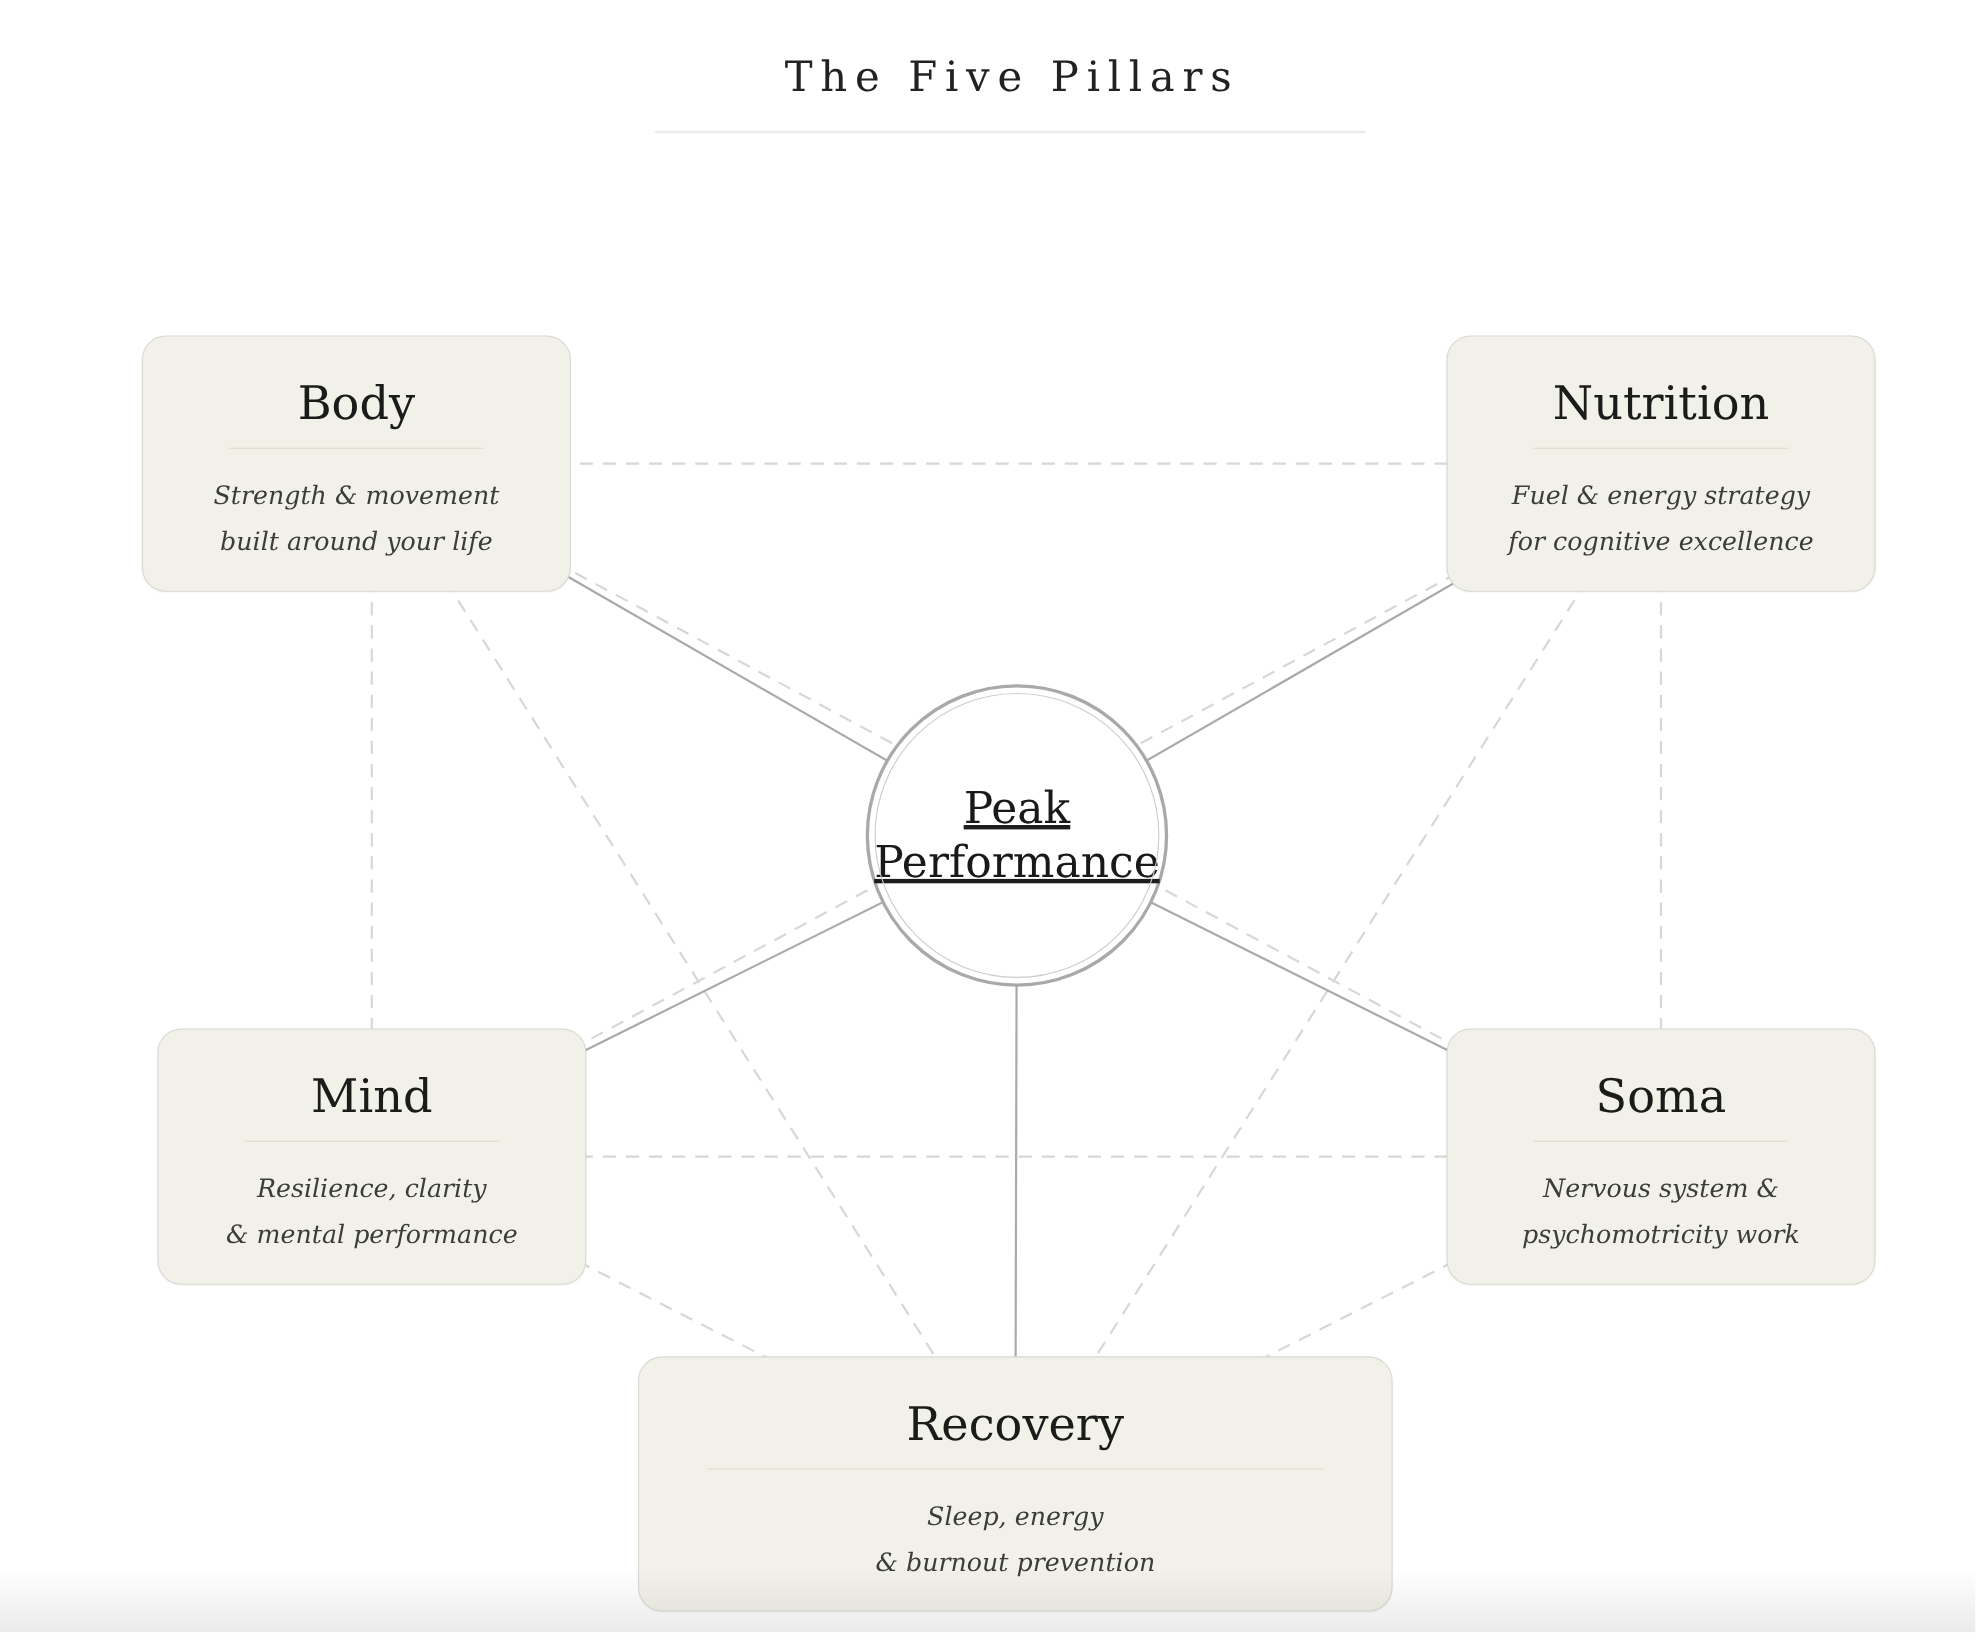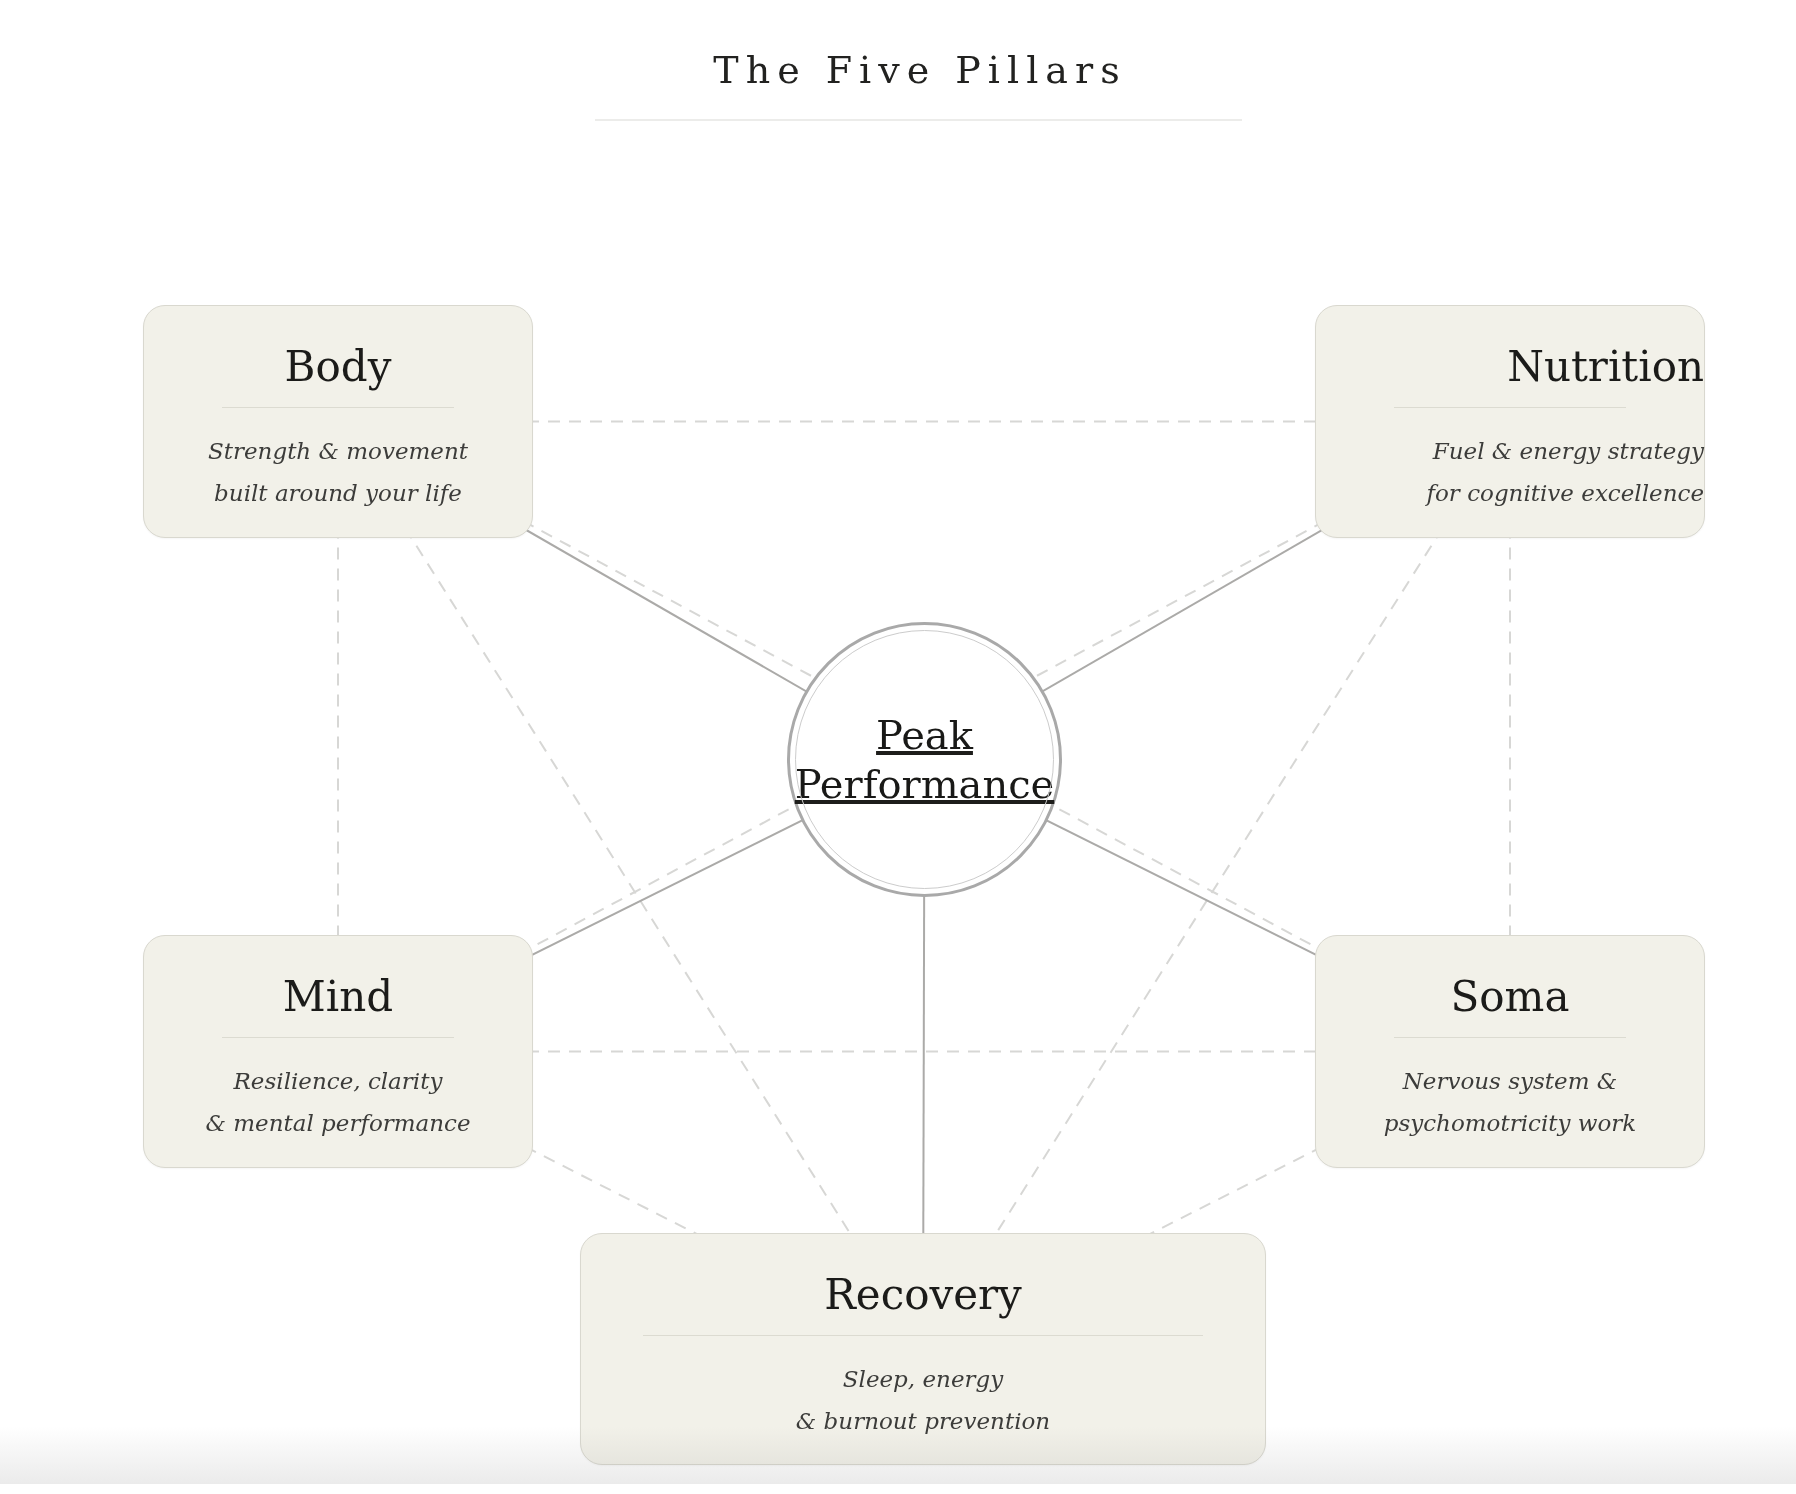--- a/index.html
+++ b/index.html
@@ -41,22 +41,22 @@
   .card {
     position: absolute;
     z-index: 1;
     box-sizing: border-box;
     background: var(--box-bg, #f2f1e9);
     border: 1.5px solid var(--box-border, #d9d8cf);
     border-radius: 22px;
     text-align: center;
     box-shadow: 0 1px 2px rgba(0,0,0,0.04);
   }
-  .card-body      { left: 143px;  top: 305px;  width: 390px; height: 233px; }
-  .card-nutrition { left: 1315px; top: 305px;  width: 390px; height: 233px; text-align: right; }
+  .card-body      { left: 129px;  top: 305px;  width: 390px; height: 233px; }
+  .card-nutrition { left: 1315px; top: 305px;  width: 390px; height: 233px; }
   .card-mind      { left: 143px;  top: 935px;  width: 390px; height: 233px; }
   .card-soma      { left: 1315px; top: 935px;  width: 390px; height: 233px; }
   .card-recovery  { left: 580px;  top: 1233px; width: 686px; height: 232px; }
 
   .card-title {
     margin-top: 38px;
     font-size: 42px;
     line-height: 1.1;
     color: #1b1b19;
   }

